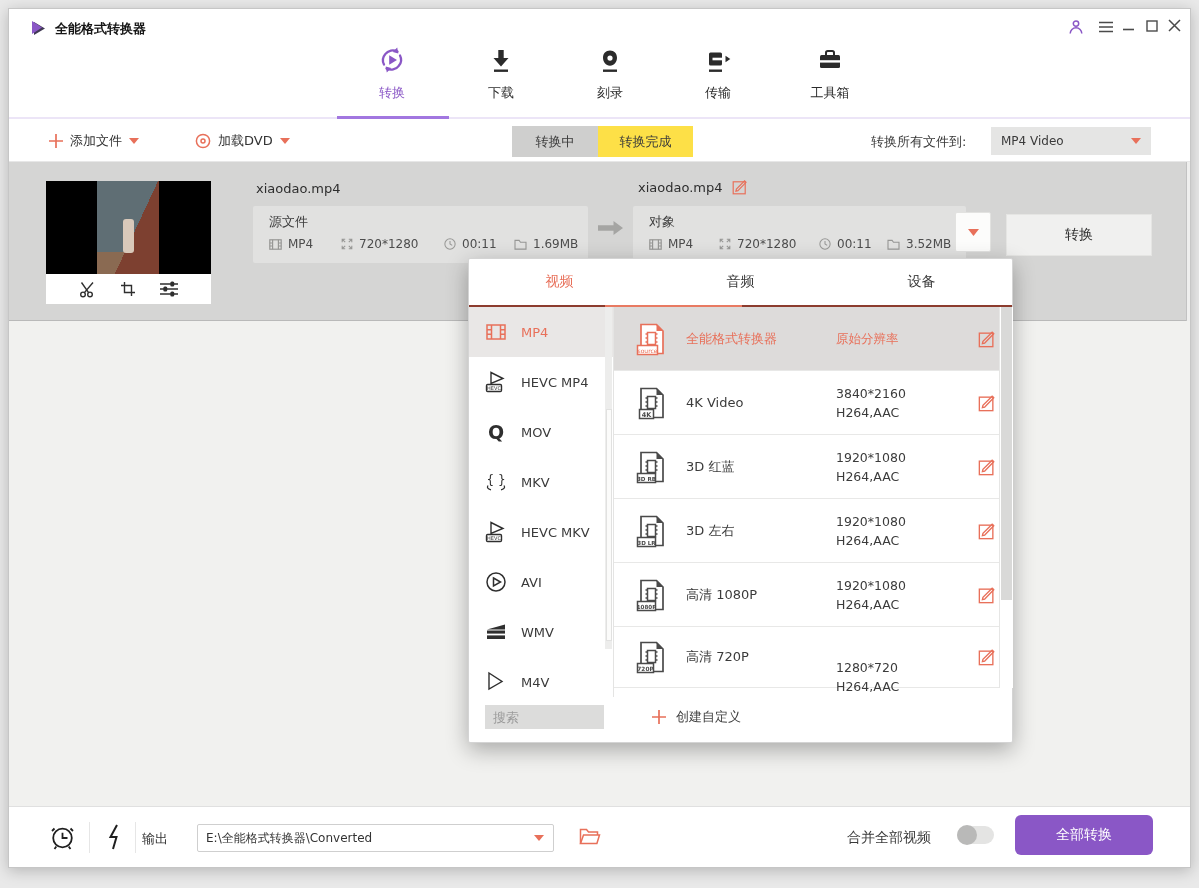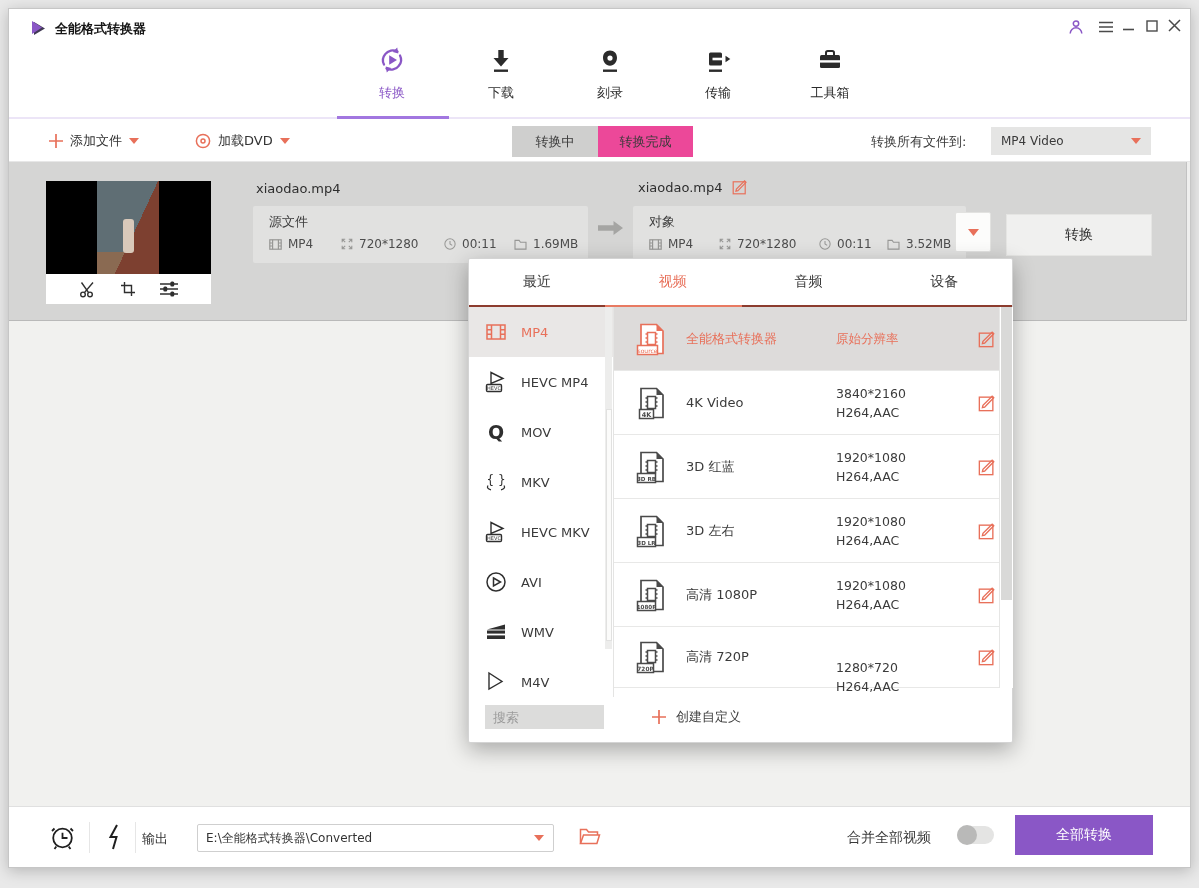--- a/index.html
+++ b/index.html
@@ -19,21 +19,21 @@
   .nav-item .nav-label { font-size:13px; }
   .nav-item.active { color:var(--purple); }
   .nav-baseline { left:0; top:108px; width:100%; height:2px; background:#ece5f7; }
   .nav-underline { left:328px; top:107px; width:112px; height:3px; background:#a277e0; }
 
   
   .toolbar { left:0; top:112px; width:100%; height:41px; background:#fff; border-bottom:1px solid #e7e7e7; }
   .tool-link { display:flex; align-items:center; gap:7px; font-size:13px; color:#333; cursor:pointer; }
   .seg-tab { height:31px; line-height:31px; text-align:center; font-size:13px; color:#3a3a3a; cursor:pointer; }
   .seg-on  { background:#cfcfce; }
-  .seg-off { background:#ec4899; }
+  .seg-off { background:#fde047; }
   .convert-to-label { font-size:13px; color:#3a3a3a; }
   .fmt-select { background:#e5e5e4; height:28px; display:flex; align-items:center;
     padding:0 10px; font-size:12px; color:#3a3a3a; cursor:pointer; }
   .fmt-select span { flex:1; }
 
   
   .content { left:0; top:153px; width:100%; height:644px; background:#f1f1ef; }
   .file-row { left:0; top:0; width:100%; height:159px; background:#d5d5d4; border-bottom:1px solid #b9b9b9; }
   .row-scroll-strip { right:0; top:0; width:4px; height:159px; background:#efefee; border-left:1px solid #c2c2c2; }
 
@@ -106,21 +106,21 @@
   .footer { left:0; top:797px; width:100%; height:61px; background:#fff; border-top:1px solid #e0e0e0; }
   .f-sep { top:15px; width:1px; height:31px; background:#e6e6e6; }
   .f-ic { color:#1f1f1f; cursor:pointer; }
   .out-label { left:133px; top:23px; font-size:13px; color:#333; }
   .out-field { left:188px; top:17px; width:357px; height:28px; background:#fff; border:1px solid #cfcfcf; border-radius:2px;
      display:flex; align-items:center; }
   .out-field input { flex:1; border:none; outline:none; font-size:12px; color:#333; padding:0 8px; background:transparent; font-family:inherit; }
   .merge-label { left:838px; top:22px; font-size:14px; color:#3a3a3a; }
   .toggle { left:948px; top:19px; width:37px; height:18px; background:#e4e4e3; border-radius:9px; cursor:pointer; }
   .toggle-knob { left:0; top:-1px; width:20px; height:20px; border-radius:50%; background:#b9b9b8; }
-  .convert-all-btn { left:1006px; top:8px; width:138px; height:40px; background:var(--purple); border-radius:0;
+  .convert-all-btn { left:1006px; top:8px; width:138px; height:40px; background:var(--purple); border-radius:6px;
      color:#fff; font-size:14px; display:flex; align-items:center; justify-content:center; cursor:pointer; }
 
   :root { --purple:#8a57c6; --salmon:#e8705a; }
 </style>
 </head>
 <body>
 
 <div class="window">
 
   <div class="abs" style="left:20px;top:10px;">
@@ -370,21 +370,20 @@
 
       <div class="abs convert-btn">转换</div>
 
       <div class="abs row-scroll-strip"></div>
     </div>
   </div>
 
   <div class="abs panel">
 
     <div class="abs panel-tabs">
-      <div class="panel-tab">最近</div>
       <div class="panel-tab active">视频</div>
       <div class="panel-tab">音频</div>
       <div class="panel-tab">设备</div>
     </div>
     <div class="abs panel-tabline"></div>
     <div class="abs panel-tabline-active"></div>
 
     <div class="abs fmt-col">
 
       <div class="fmt-item selected">

